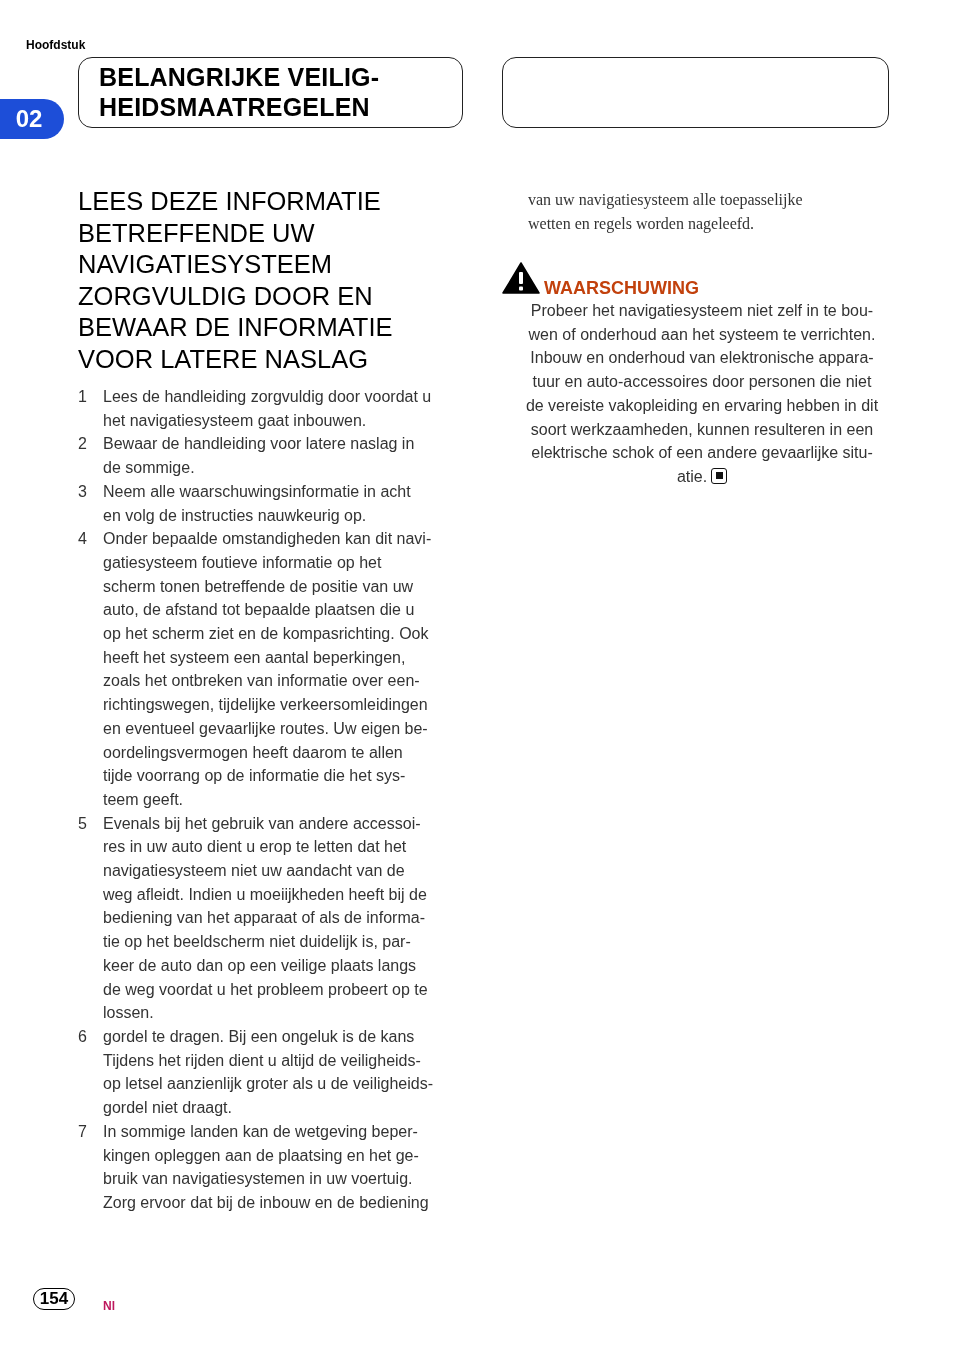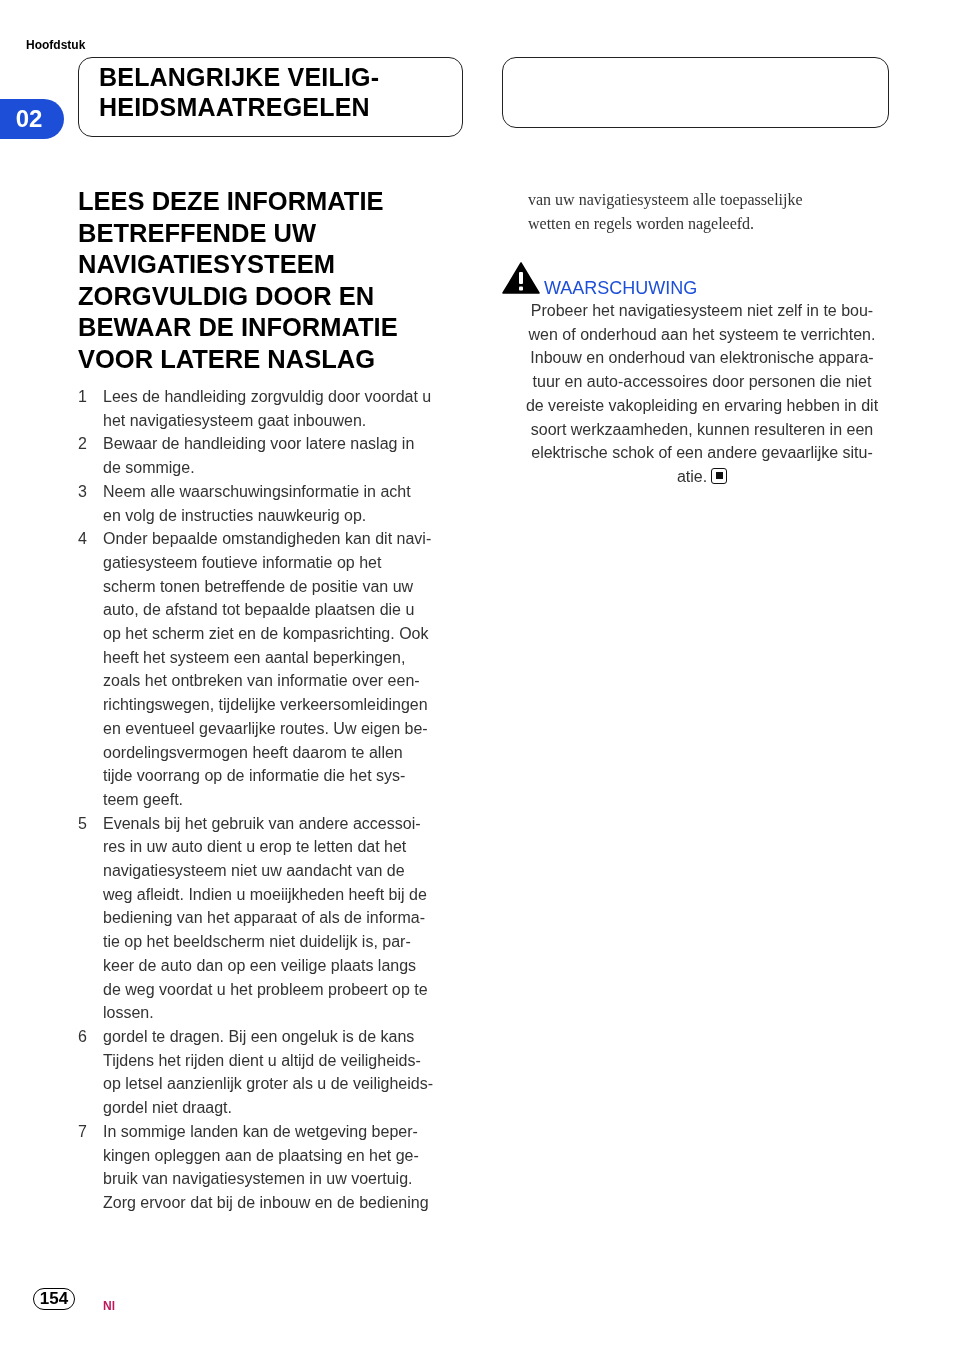--- a/index.html
+++ b/index.html
@@ -1,31 +1,31 @@
 <!DOCTYPE html>
 <html><head>
 <meta charset="utf-8">
 <style>
   html,body{margin:0;padding:0;background:#fff;}
   body{width:954px;height:1352px;position:relative;overflow:hidden;font-family:"Liberation Sans",sans-serif;color:#1a1a1a;}
   .chapter-label{position:absolute;left:26px;top:38px;font-size:12px;font-weight:bold;color:#000;}
   .chapter-tab{position:absolute;left:0;top:58px;width:64px;height:40px;background:#1d4ed8;color:#fff;border-radius:0 20px 20px 0;font-weight:bold;font-size:24px;display:flex;align-items:center;justify-content:center;box-sizing:border-box;padding-right:6px;margin-top:41px;}
-  .title-box{position:absolute;left:78px;top:57px;width:385px;height:80px;border:1.3px solid #222;border-radius:14px;box-sizing:border-box;padding:4px 0 0 20px;}
+  .title-box{position:absolute;left:78px;top:57px;width:385px;height:71px;border:1.3px solid #222;border-radius:14px;box-sizing:border-box;padding:4px 0 0 20px;}
   .title-box .line{font-size:25px;font-weight:bold;line-height:30px;color:#000;letter-spacing:0.2px;}
   .empty-box{position:absolute;left:502px;top:57px;width:387px;height:71px;border:1.3px solid #222;border-radius:14px;box-sizing:border-box;}
   .heading{position:absolute;left:78px;top:186px;width:390px;}
-  .heading .line{font-size:25.5px;font-weight:bold;line-height:31.6px;color:#000;}
+  .heading .line{font-size:25.5px;font-weight:normal;line-height:31.6px;color:#000;}
   .numlist{position:absolute;left:78px;top:385px;width:395px;}
   .item{position:relative;padding-left:25px;}
   .item .num{position:absolute;left:0;top:0;font-size:16px;line-height:23.7px;color:#333;}
   .item .line{font-size:16px;line-height:23.7px;color:#333;white-space:nowrap;}
   .cont{position:absolute;left:528px;top:188px;width:380px;}
   .cont .line{font-size:16px;line-height:23.7px;color:#333;white-space:nowrap;font-family:Liberation Serif, serif;}
   .warn-head{position:absolute;left:502px;top:262px;display:flex;align-items:flex-end;}
-  .warn-head .title{font-size:18px;font-weight:normal;color:#1d4ed8;margin-left:4px;line-height:20px;}
+  .warn-head .title{font-size:18px;font-weight:bold;color:#c2410c;margin-left:4px;line-height:20px;}
   .warn-body{position:absolute;left:502px;top:299px;width:400px;}
   .warn-body .line{font-size:16px;line-height:23.7px;color:#333;white-space:nowrap;text-align:center;}
   .end-mark{display:inline-block;width:14px;height:14px;border:1.4px solid #111;border-radius:3px;position:relative;vertical-align:-2px;margin-left:4px;}
   .end-mark::after{content:"";position:absolute;left:3.5px;top:3.5px;width:7px;height:7px;background:#111;}
   .page-num{position:absolute;left:33px;top:1288px;width:42px;height:22px;border:1.3px solid #000;border-radius:11px;box-sizing:border-box;font-weight:bold;font-size:17px;display:flex;align-items:center;justify-content:center;color:#000;}
   .lang{position:absolute;left:103px;top:1299px;font-size:12px;font-weight:bold;color:#be185d;}
 </style>
 </head>
 <body>
 

